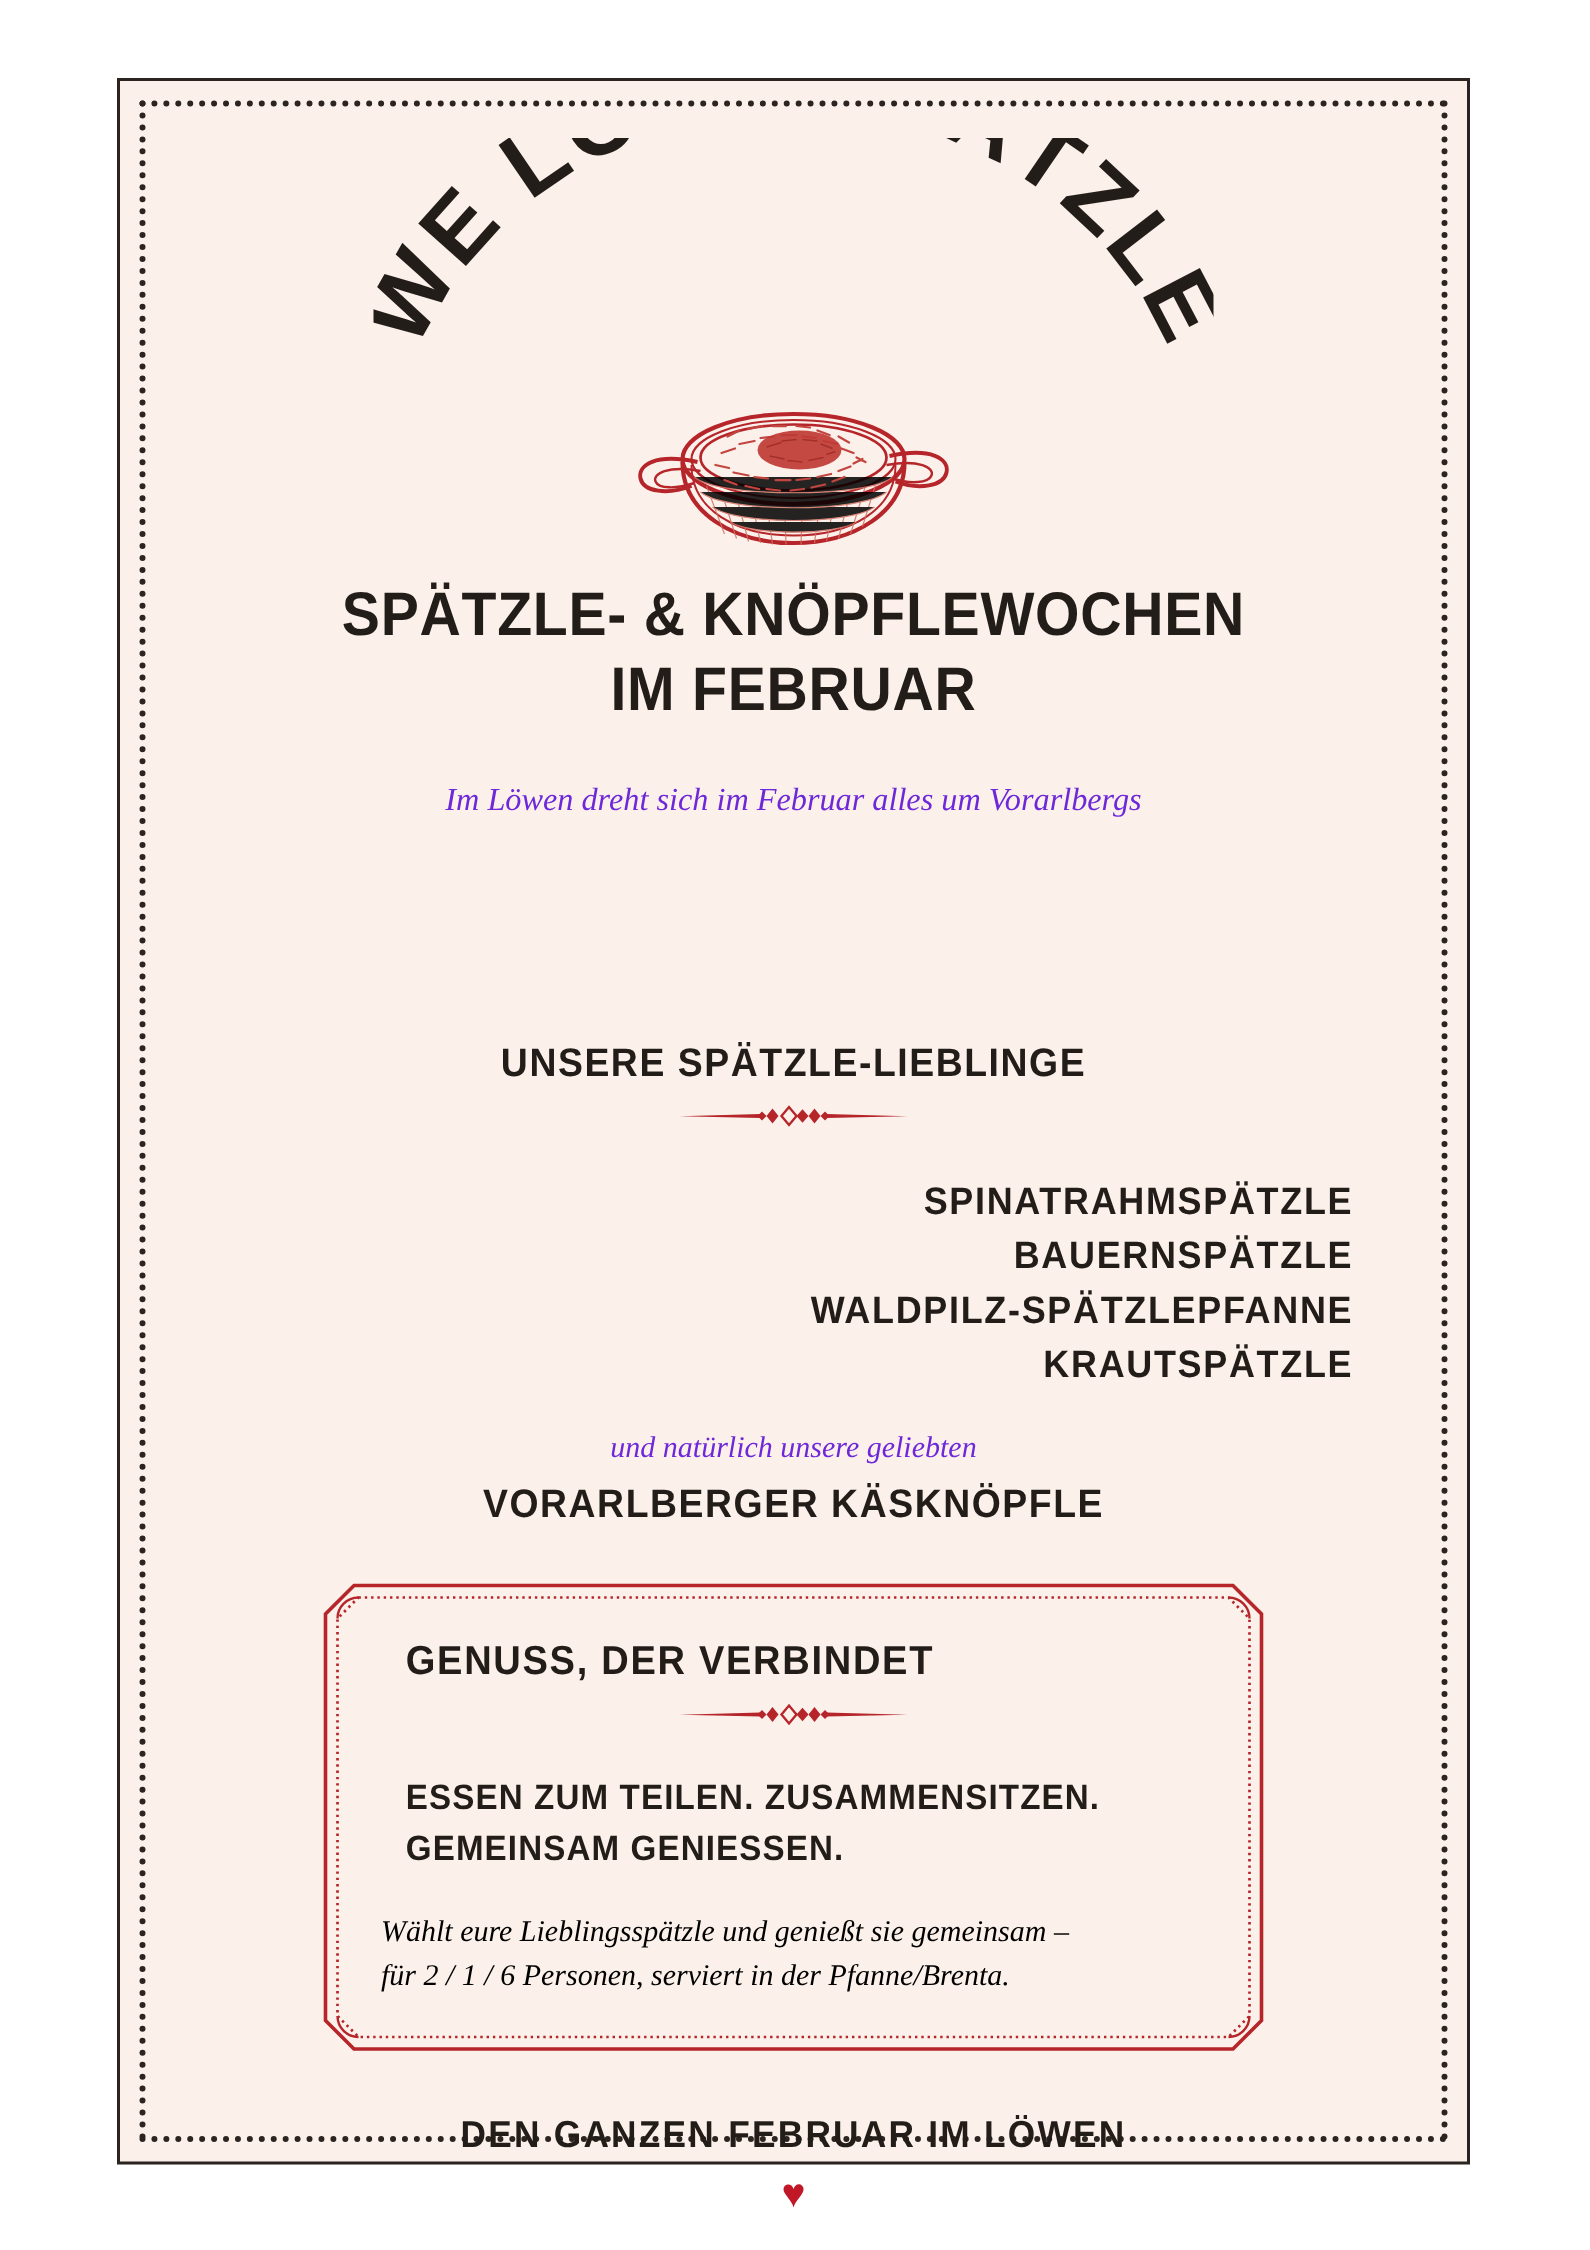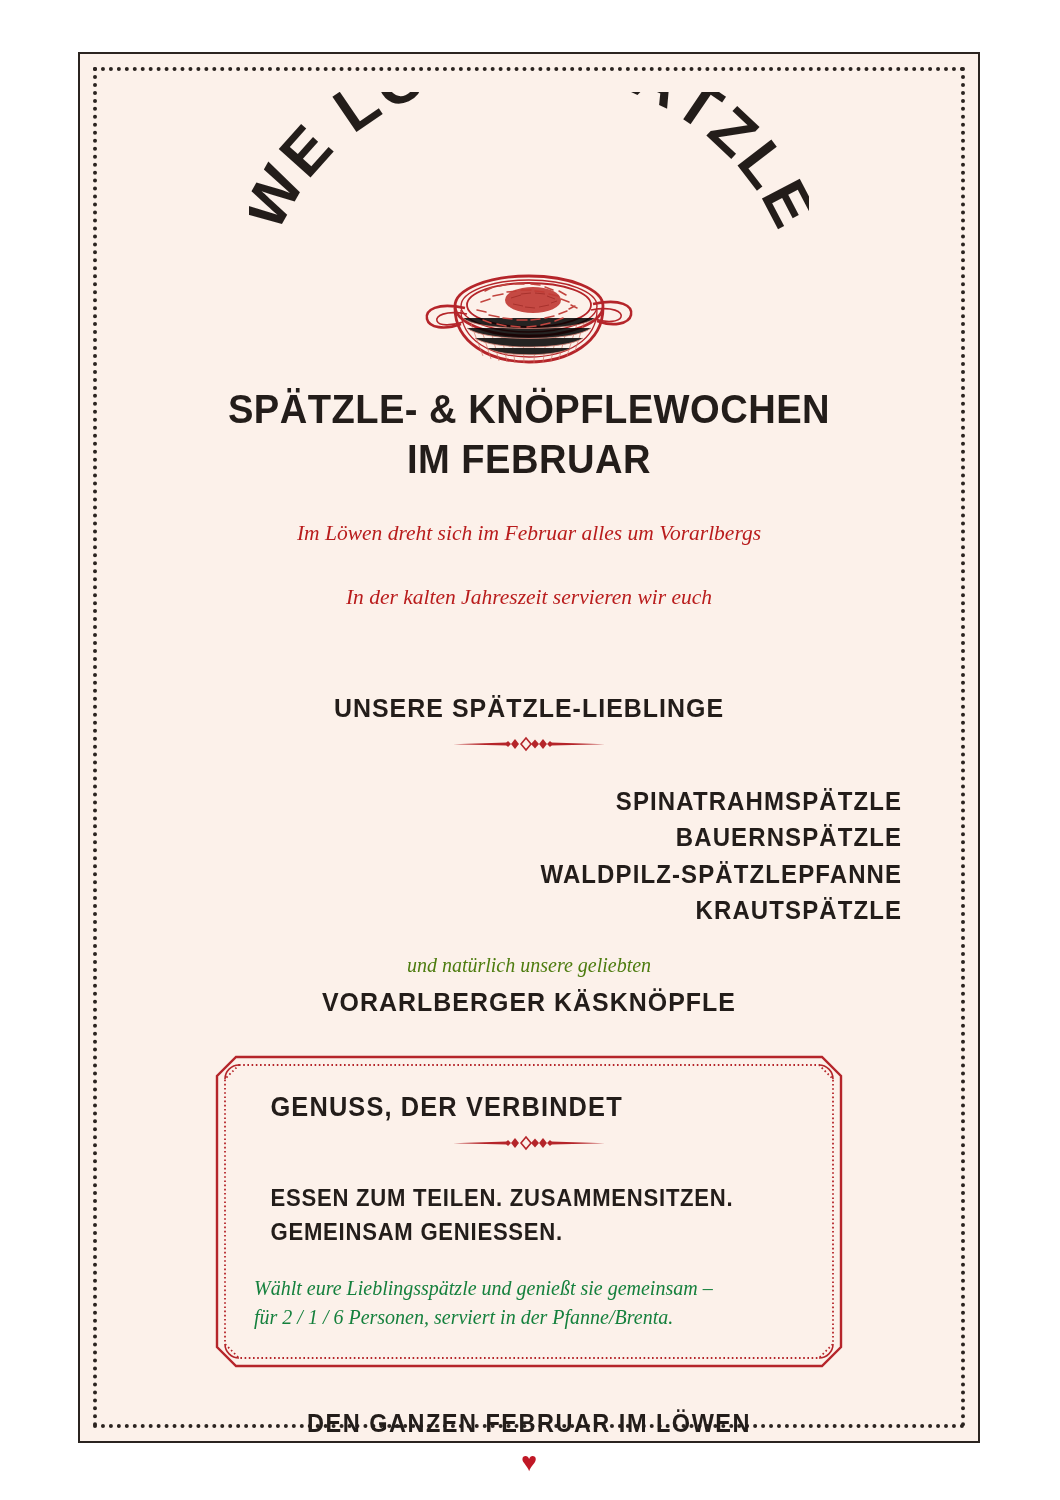--- a/index.html
+++ b/index.html
@@ -90,21 +90,21 @@
     color: #231d1a;
     margin: 18px 0 0 0;
     transform: scaleX(0.93);
   }
 
   .intro {
     font-family: "Liberation Serif", serif;
     font-style: italic;
     font-size: 21.5px;
     line-height: 1.48;
-    color: #b91c1c;
+    color: #6d28d9;
     margin: 34px auto 0 auto;
     max-width: 600px;
   }
 
   .section-title {
     font-family: "Liberation Sans Narrow", "Liberation Sans", sans-serif;
     font-weight: bold;
     font-size: 26.5px;
     letter-spacing: 1.1px;
     color: #231d1a;
@@ -131,21 +131,21 @@
     letter-spacing: 1.2px;
     line-height: 1.42;
     color: #231d1a;
     transform: scaleX(0.94);
   }
 
   .note-italic {
     font-family: "Liberation Serif", serif;
     font-style: italic;
     font-size: 20px;
-    color: #4d7c0f;
+    color: #6d28d9;
     margin: 26px 0 0 0;
   }
   .highlight-dish {
     font-family: "Liberation Sans Narrow", "Liberation Sans", sans-serif;
     font-weight: bold;
     font-size: 26.5px;
     letter-spacing: 1.1px;
     color: #231d1a;
     margin: 10px 0 0 0;
     transform: scaleX(0.94);
@@ -191,21 +191,21 @@
     line-height: 1.44;
     color: #231d1a;
     margin: 30px 0 0 0;
     transform: scaleX(0.94);
   }
   .box-note {
     font-family: "Liberation Serif", serif;
     font-style: italic;
     font-size: 20px;
     line-height: 1.45;
-    color: #15803d;
+    color: #000000;
     margin: 24px 0 0 0;
   }
 
   
   .footer-line {
     font-family: "Liberation Sans Narrow", "Liberation Sans", sans-serif;
     font-weight: bold;
     font-size: 25px;
     letter-spacing: 1.6px;
     color: #231d1a;
@@ -287,21 +287,21 @@
     </div>
 
     <h1 class="h-main">
       <span>SPÄTZLE- &amp; KNÖPFLEWOCHEN</span><br>
       <span>IM FEBRUAR</span>
     </h1>
 
     <p class="intro">
       <span>Im Löwen dreht sich im Februar alles um Vorarlbergs</span><br>
       <br>
-      <span>In der kalten Jahreszeit servieren wir euch</span><br>
+      <br>
       <br>
     </p>
 
     <h2 class="section-title">UNSERE SPÄTZLE-LIEBLINGE</h2>
 
     <svg class="ornament" width="160" height="18" viewBox="0 0 160 18">
       <g fill="#b5252a">
         <path d="M4,9.2 L58,7.6 L58,10.4 Z"></path>
         <path d="M156,9.2 L102,7.6 L102,10.4 Z"></path>
         <path d="M62,9 L66,4 L70,9 L66,14 Z"></path>

